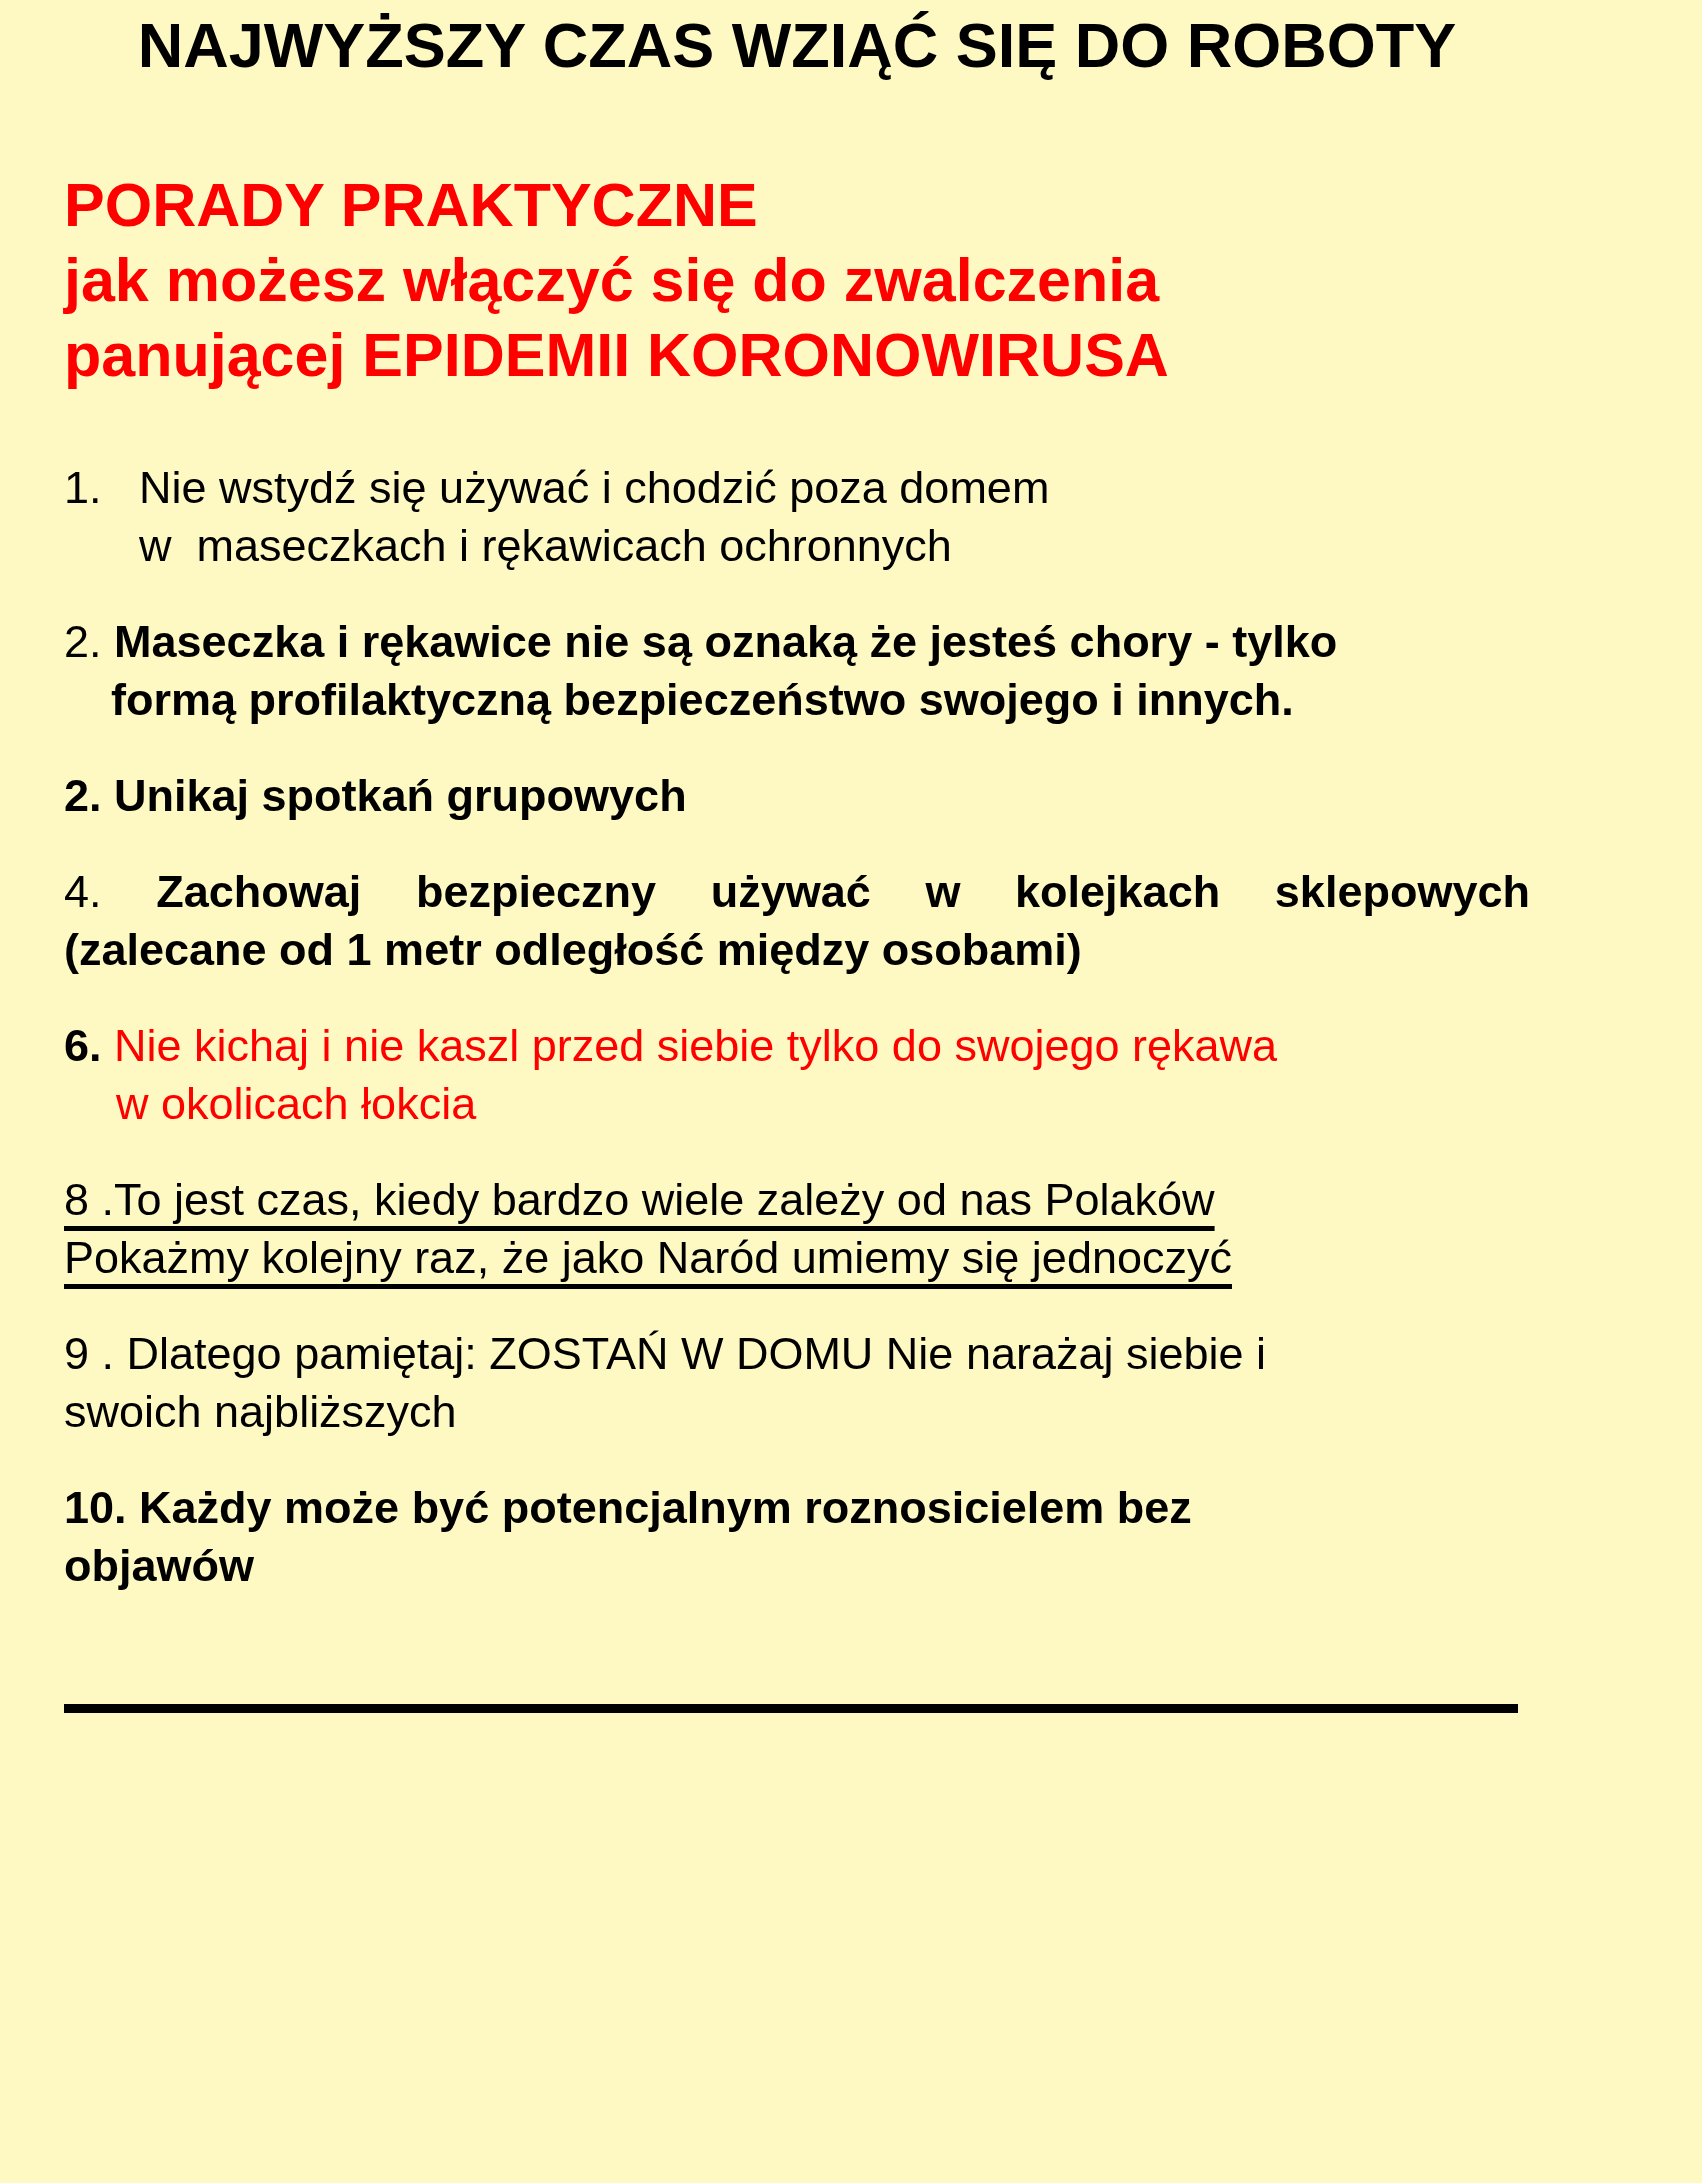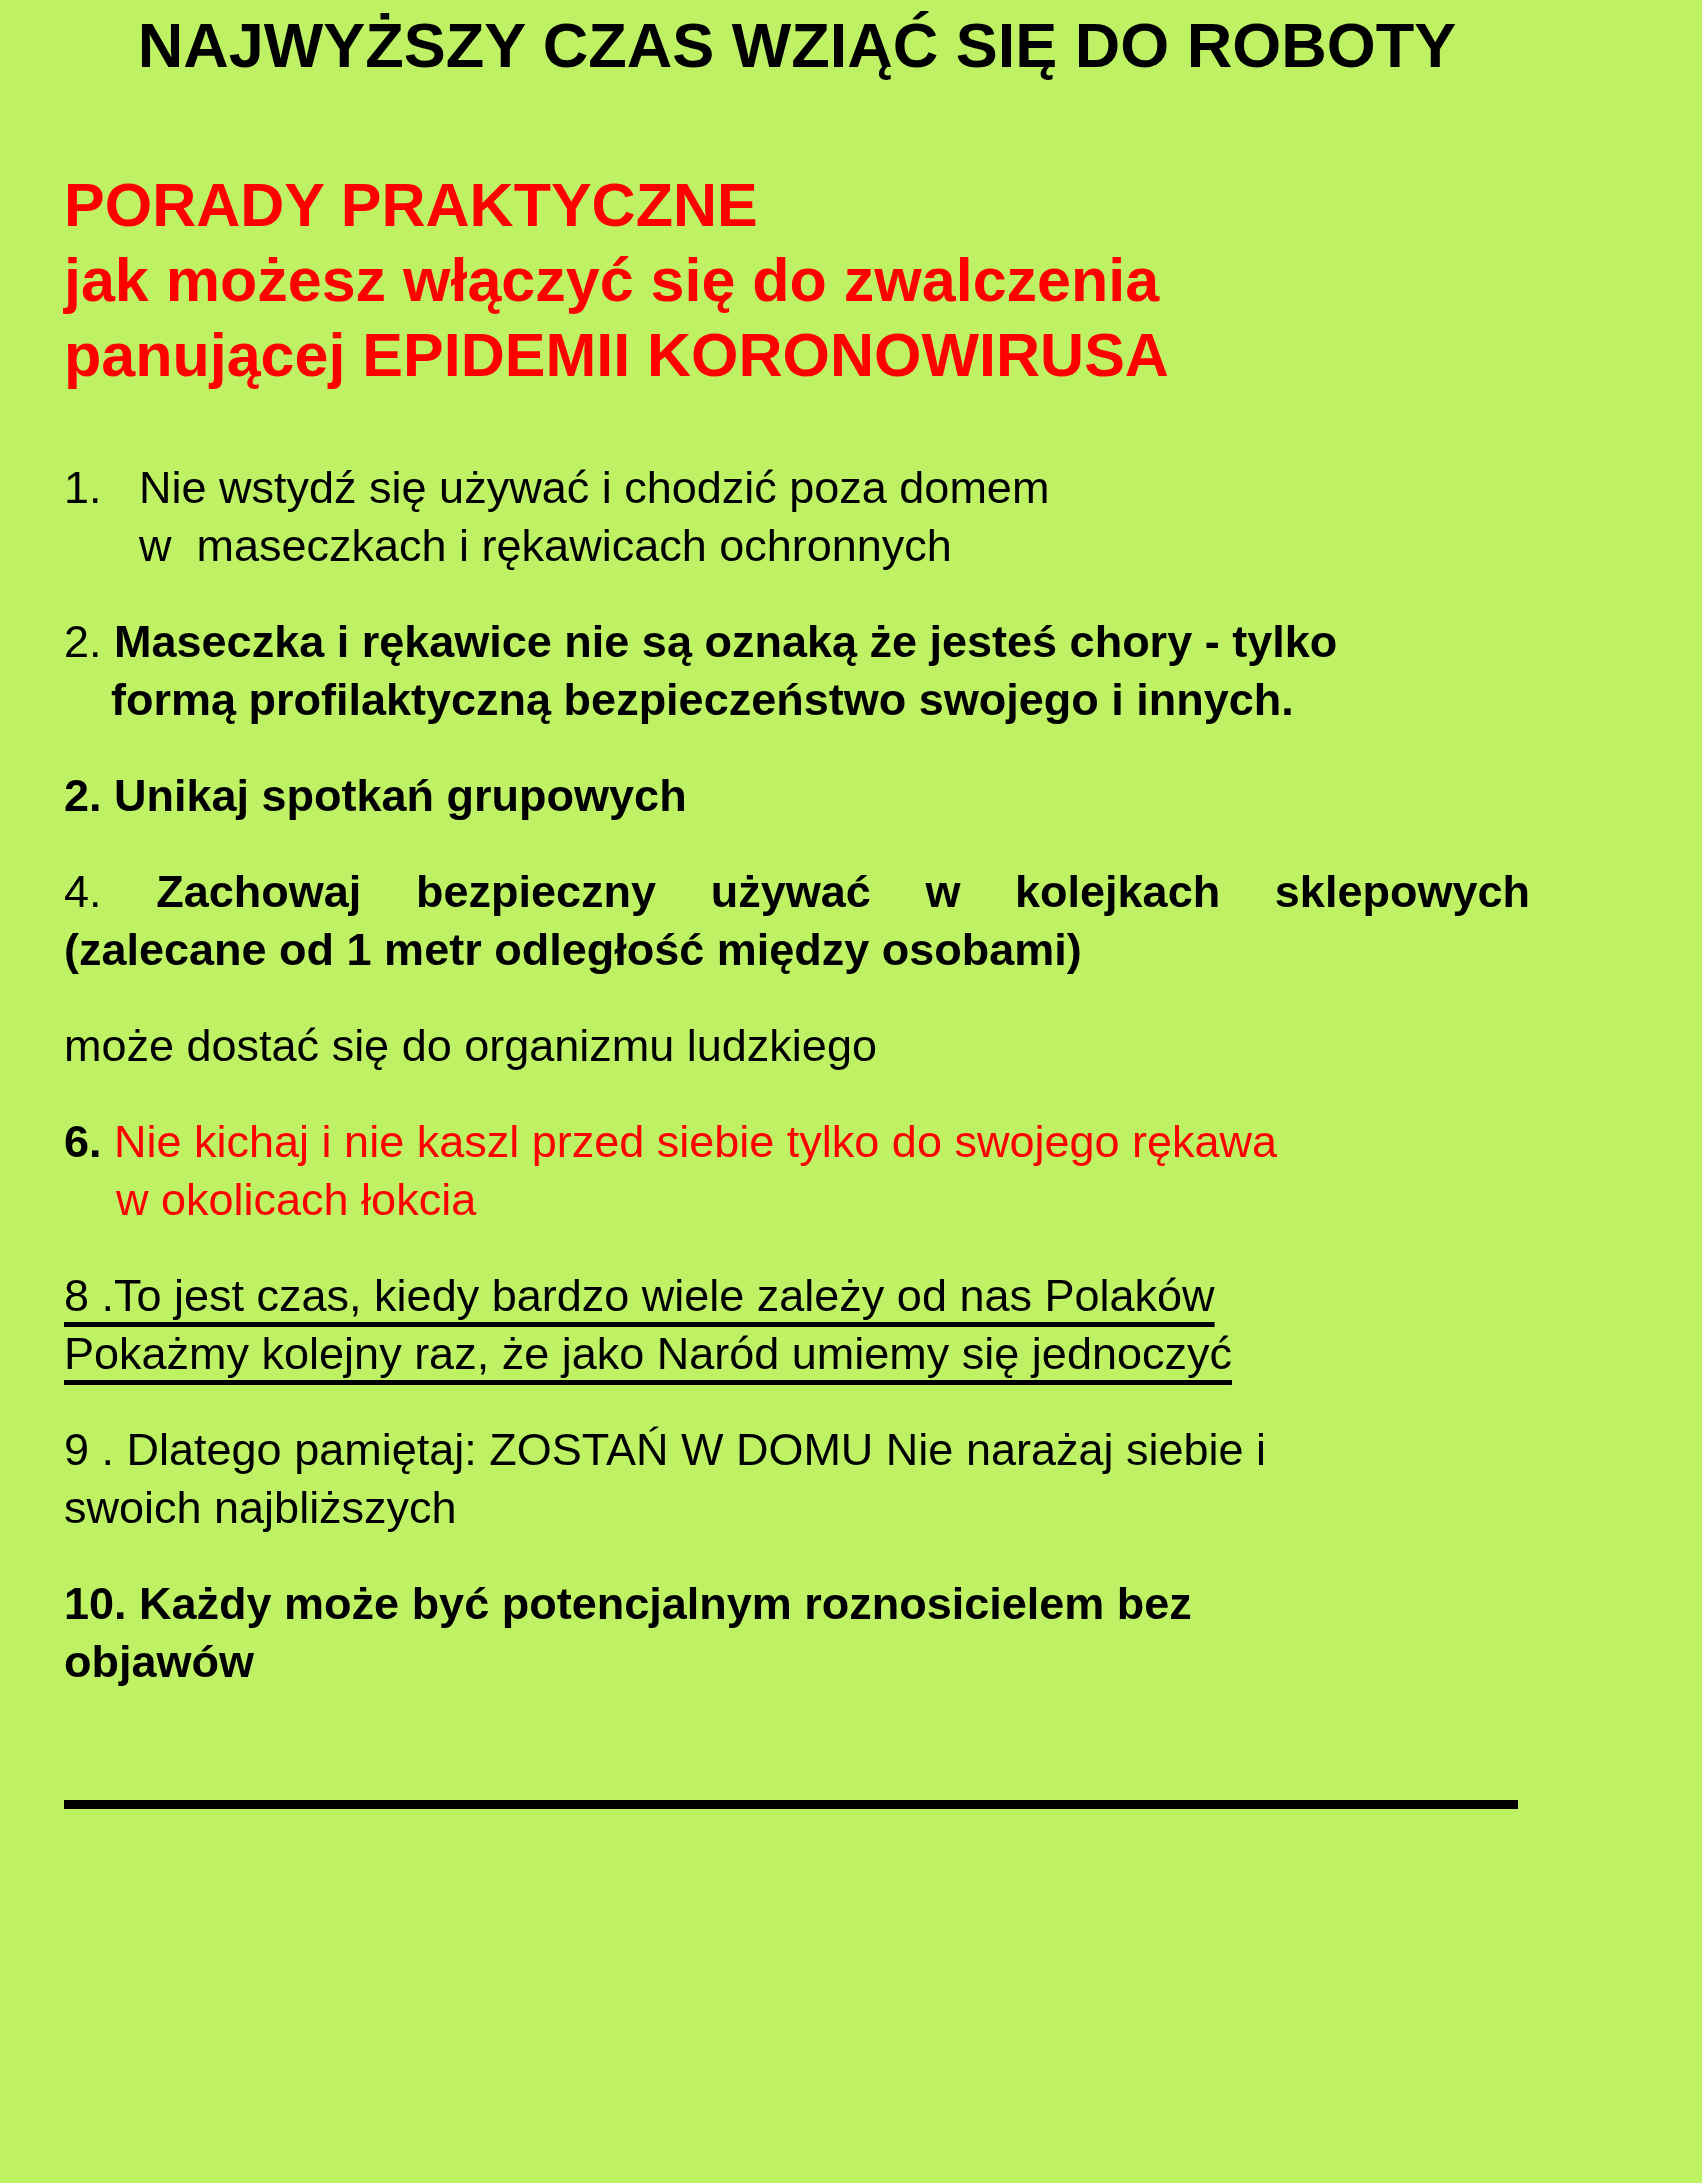--- a/index.html
+++ b/index.html
@@ -1,19 +1,19 @@
 <!DOCTYPE html>
 <html style="font-size:12px"><head>
 <meta charset="utf-8">
 <style>
   html,body{margin:0;padding:0;background:#ffffff;}
   .page{
     position:relative;
     width:1702px;height:2183px;
-    background:#bef264;
+    background:#fef9c3;
     overflow:hidden;
     font-family:"Liberation Sans", sans-serif;
     color:#000000;
     box-sizing:border-box;
     padding:0 172px 0 64px;
   }
   .title{
     margin-top:6px;
     font-size:63px;
     font-weight:bold;
@@ -94,21 +94,20 @@
       <span class="b">bezpieczny</span>
       <span class="b">używać</span>
       <span class="b">w</span>
       <span class="b">kolejkach</span>
       <span class="b">sklepowych</span>
     </div>
     <div class="line b">(zalecane od 1 metr odległość między osobami)</div>
   </div>
 
   <div class="item">
-    <div class="line">może dostać się do organizmu ludzkiego</div>
   </div>
 
   <div class="item">
     <div class="line"><span class="b">6.</span><span class="red"> Nie kichaj i nie kaszl przed siebie tylko do swojego rękawa</span></div>
     <div class="line red ind-70">w okolicach łokcia</div>
   </div>
 
 
   <div class="item">
     <div class="line ul">8 .To jest czas, kiedy bardzo wiele zależy od nas Polaków</div>

